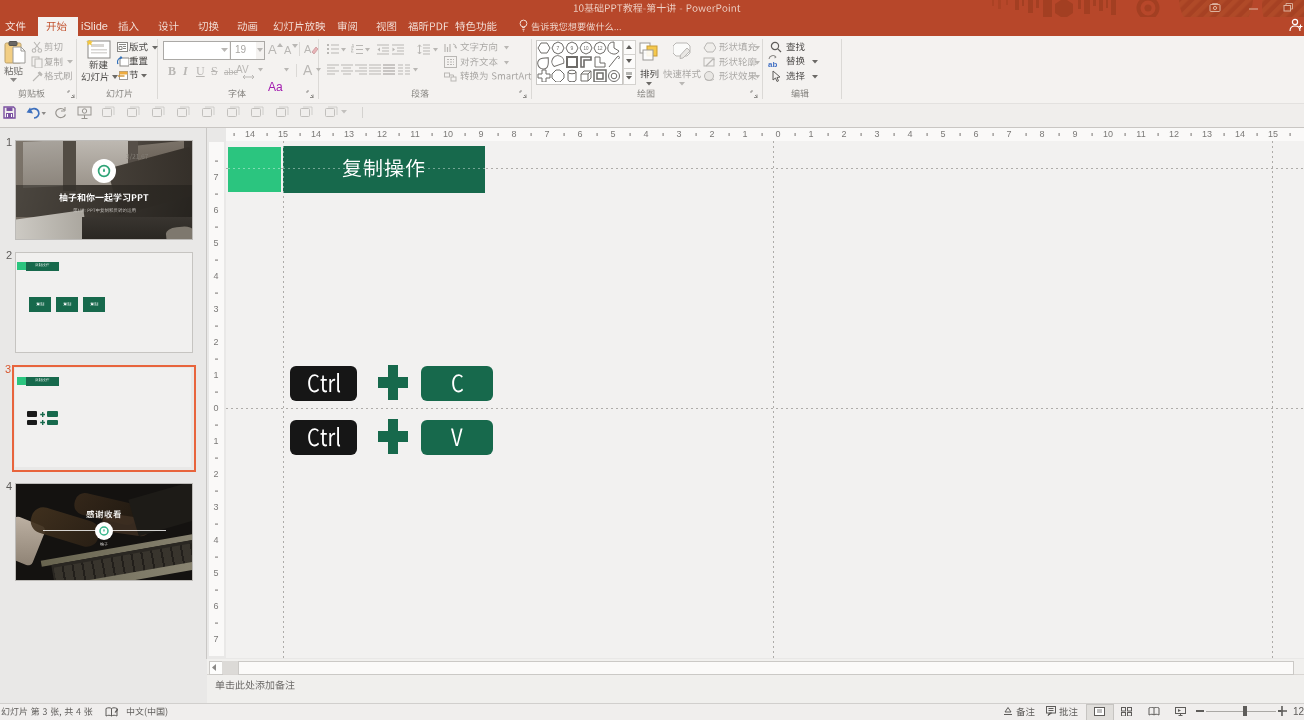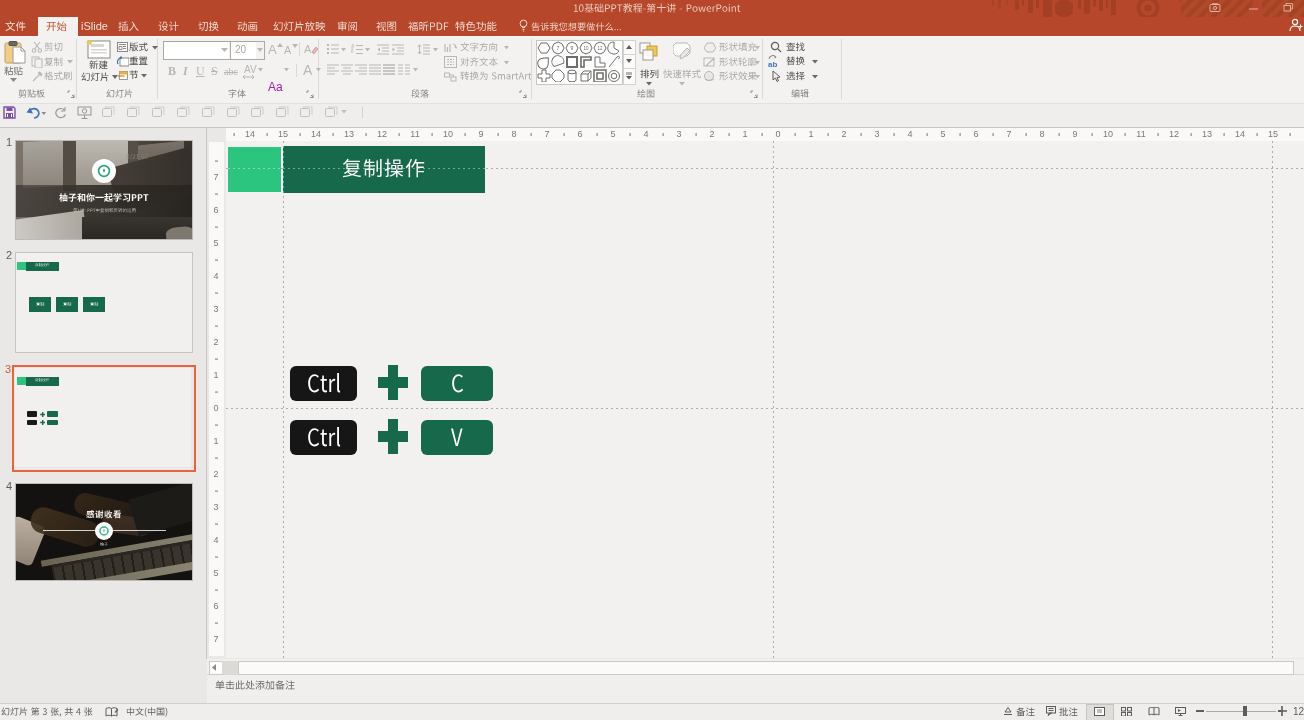--- a/index.html
+++ b/index.html
@@ -212,21 +212,21 @@
   </svg>
 <div style="position:absolute;left:163px;top:41px;width:66px;height:17px;background:#fff;border:1px solid #ABA9A6"></div>
 <svg style="position:absolute;left:221px;top:48px" width="7" height="5">
     <path d="M0 0 h7 l-3.5 4 z" fill="#B9B7B4"></path>
   </svg>
 <div style="position:absolute;left:229px;top:41px;width:13px;height:17px;background:#F4F2F0;border:1px solid #ABA9A6;border-left:none"></div>
 <svg style="position:absolute;left:232px;top:48px" width="7" height="5">
     <path d="M0 0 h7 l-3.5 4 z" fill="#B9B7B4"></path>
   </svg>
 <div style="position:absolute;left:230px;top:41px;width:26px;height:17px;background:#fff;border:1px solid #ABA9A6"></div>
-<div style="position:absolute;left:235px;top:44px;color:#A8A6A3;font:10px 'Liberation Sans',sans-serif">20</div>
+<div style="position:absolute;left:235px;top:44px;color:#A8A6A3;font:10px 'Liberation Sans',sans-serif">19</div>
 <div style="position:absolute;left:256px;top:41px;width:8px;height:17px;background:#F4F2F0;border:1px solid #ABA9A6;border-left:none"></div>
 <svg style="position:absolute;left:257px;top:48px" width="6" height="5">
     <path d="M0 0 h6 l-3 4 z" fill="#B9B7B4"></path>
   </svg>
 <div style="position:absolute;left:268px;top:42px;color:#B9B7B4;font:13px 'Liberation Sans',sans-serif">A</div>
 <svg style="position:absolute;left:277px;top:43px" width="6" height="5">
     <path d="M3 0 L6 4 H0 z" fill="#B9B7B4"></path>
   </svg>
 <div style="position:absolute;left:284px;top:44px;color:#B9B7B4;font:11px 'Liberation Sans',sans-serif">A</div>
 <svg style="position:absolute;left:292px;top:44px" width="6" height="5">
@@ -235,21 +235,21 @@
 <div style="position:absolute;left:299px;top:42px;width:1px;height:14px;background:#DBD9D6"></div>
 <svg style="position:absolute;left:304px;top:42px" width="14" height="13" fill="none" stroke="#B9B7B4">
 <text x="0" y="11" font-size="11" fill="#B9B7B4" stroke="none" font-family="Liberation Sans">A</text>
 <path d="M8 10 l4-5 2 2 -4 5z" fill="#E8B4B8" stroke="#C9979B" stroke-width="0.8"></path>
   </svg>
 <div style="position:absolute;left:168px;top:64px;color:#B9B7B4;font:bold 12px 'Liberation Serif',serif">B</div>
 <div style="position:absolute;left:183px;top:64px;color:#B9B7B4;font:italic bold 12px 'Liberation Serif',serif">I</div>
 <div style="position:absolute;left:196px;top:64px;color:#B9B7B4;font:12px 'Liberation Serif',serif;text-decoration:underline">U</div>
 <div style="position:absolute;left:211px;top:64px;color:#B9B7B4;font:12px 'Liberation Serif',serif;text-decoration:line-through">S</div>
 <div style="position:absolute;left:224px;top:66px;color:#B9B7B4;font:10px 'Liberation Serif',serif;text-decoration:line-through">abc</div>
-<div style="position:absolute;left:244px;top:64px;color:#B9B7B4;font:10px 'Liberation Sans',sans-serif">AV</div>
+<div style="position:absolute;left:236px;top:64px;color:#B9B7B4;font:10px 'Liberation Sans',sans-serif">AV</div>
 <svg style="position:absolute;left:243px;top:75px" width="12" height="4" fill="none" stroke="#B9B7B4">
     <path d="M0 2 h11 M2 0 l-2 2 2 2 M9 0 l2 2 -2 2"></path>
   </svg>
 <svg style="position:absolute;left:258px;top:68px" width="6" height="4">
     <path d="M0 0 h5 l-2.5 3.5 z" fill="#B9B7B4"></path>
   </svg>
 <div style="position:absolute;left:268px;top:80px;color:#a21caf;font:12px 'Liberation Sans',sans-serif">Aa</div>
 <svg style="position:absolute;left:284px;top:68px" width="6" height="4">
     <path d="M0 0 h5 l-2.5 3.5 z" fill="#B9B7B4"></path>
   </svg>

